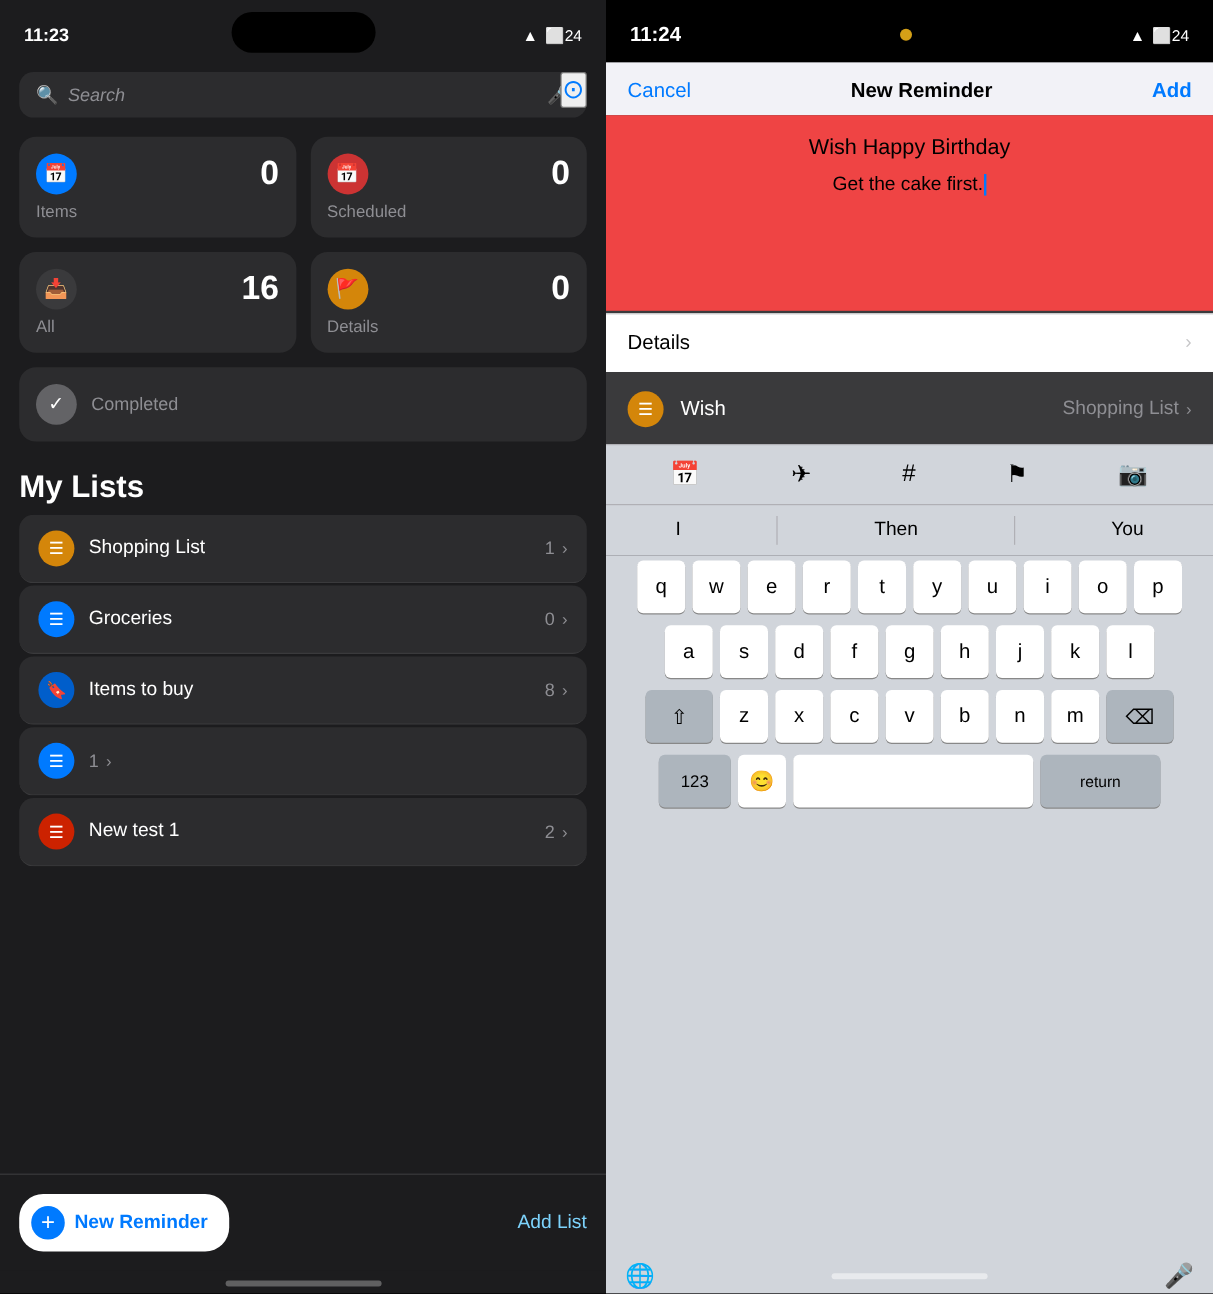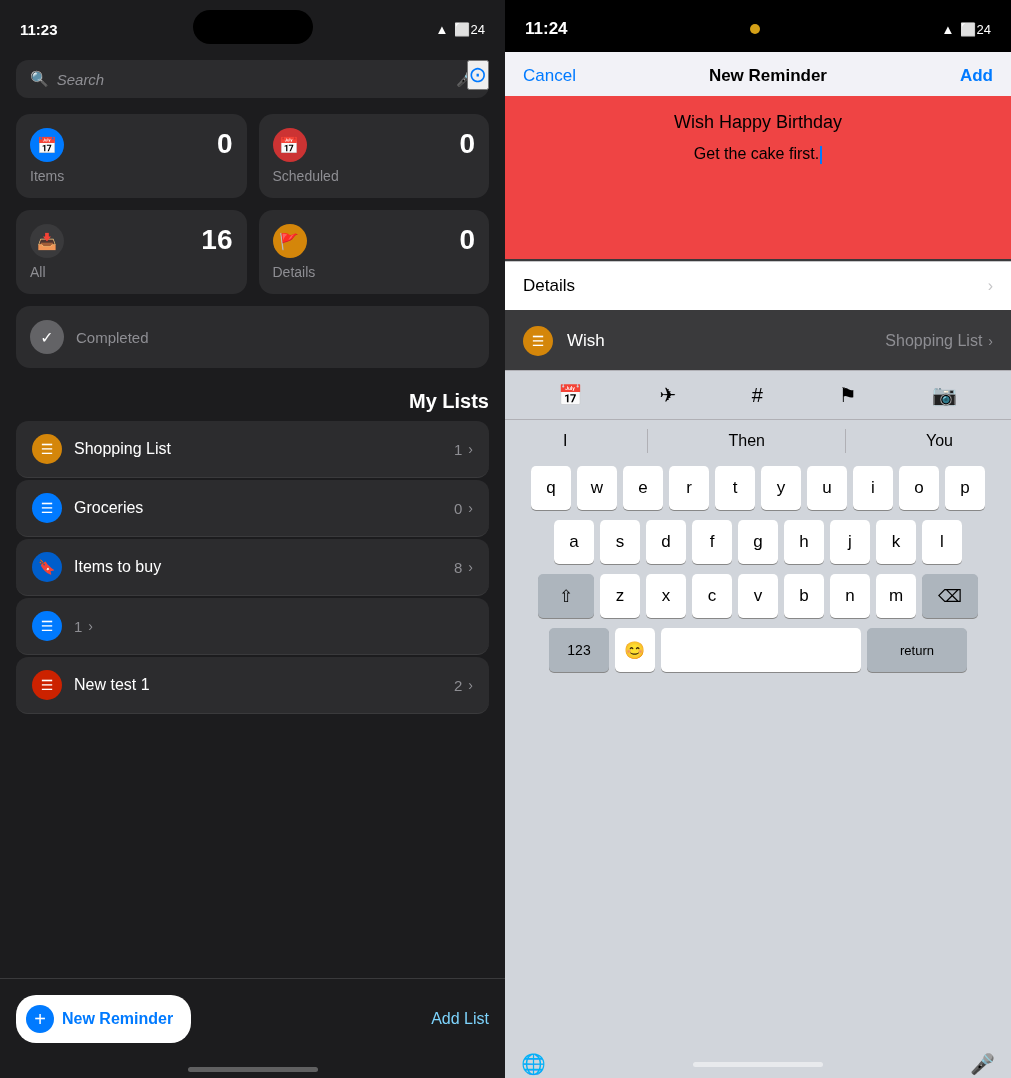--- a/index.html
+++ b/index.html
@@ -152,24 +152,23 @@
       background: #636366;
     }
 
     .completed-label {
       font-size: 15px;
       color: #8e8e93;
     }
 
     .my-lists-header {
       padding: 18px 16px 8px;
-      font-size: 20px;
+      font-size: 26px;
       font-weight: 700;
       color: #fff;
-      text-align: right;
     }
 
     .list-items {
       flex: 1;
       overflow: hidden;
     }
 
     .list-item {
       display: flex;
       align-items: center;

